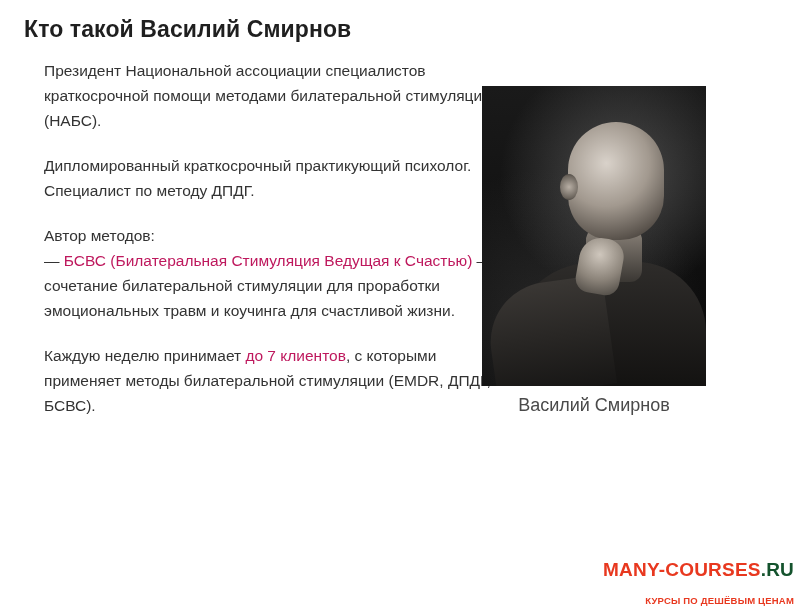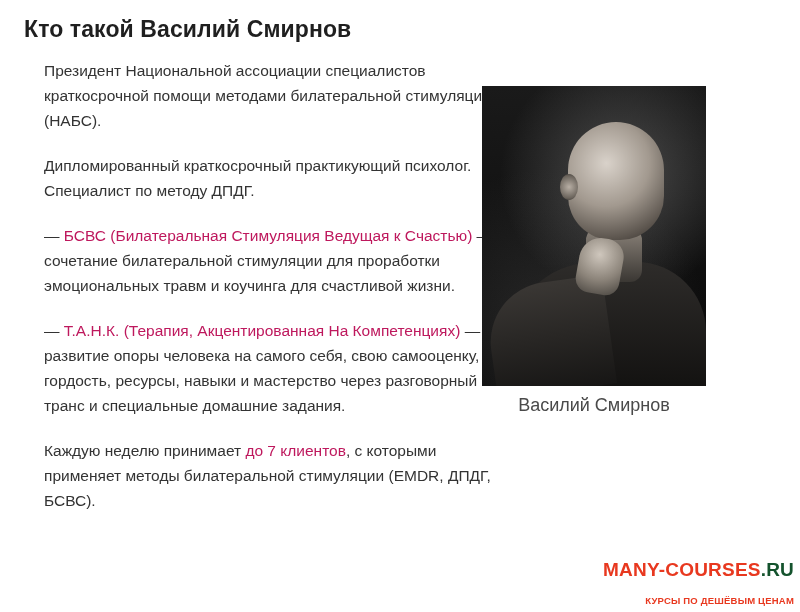--- a/index.html
+++ b/index.html
@@ -165,22 +165,22 @@
 </head>
 <body>
 
 <div class="page">
 
   <h1 class="title">Кто такой Василий Смирнов</h1>
 
   <div class="body-col">
     <p class="para"><span>Президент Национальной ассоциации специалистов краткосрочной помощи методами билатеральной стимуляции (НАБС).</span></p>
     <p class="para"><span>Дипломированный краткосрочный практикующий психолог. Специалист по методу ДПДГ.</span></p>
+    <p class="para tight"><span>Автор методов:</span></p>
     <p class="para" style="margin-top:0"><span>— </span><b>БСВС (Билатеральная Стимуляция Ведущая к Счастью)</b><span> — сочетание билатеральной стимуляции для проработки эмоциональных травм и коучинга для счастливой жизни.</span></p>
-    <p class="para"><span>— </span><b>Т.А.Н.К. (Терапия, Акцентированная На Компетенциях)</b><span> — развитие опоры человека на самого себя, свою самооценку, гордость, ресурсы, навыки и мастерство через разговорный транс и специальные домашние задания.</span></p>
     <p class="para"><span>Каждую неделю принимает </span><b>до 7 клиентов</b><span>, с которыми применяет методы билатеральной стимуляции (EMDR, ДПДГ, БСВС).</span></p>
   </div>
 
   <figure class="figure" style="margin:0">
     <div class="photo">
       <div class="bg"></div>
       <div class="shoulder"></div>
       <div class="arm"></div>
       <div class="neck"></div>
       <div class="head"></div>

